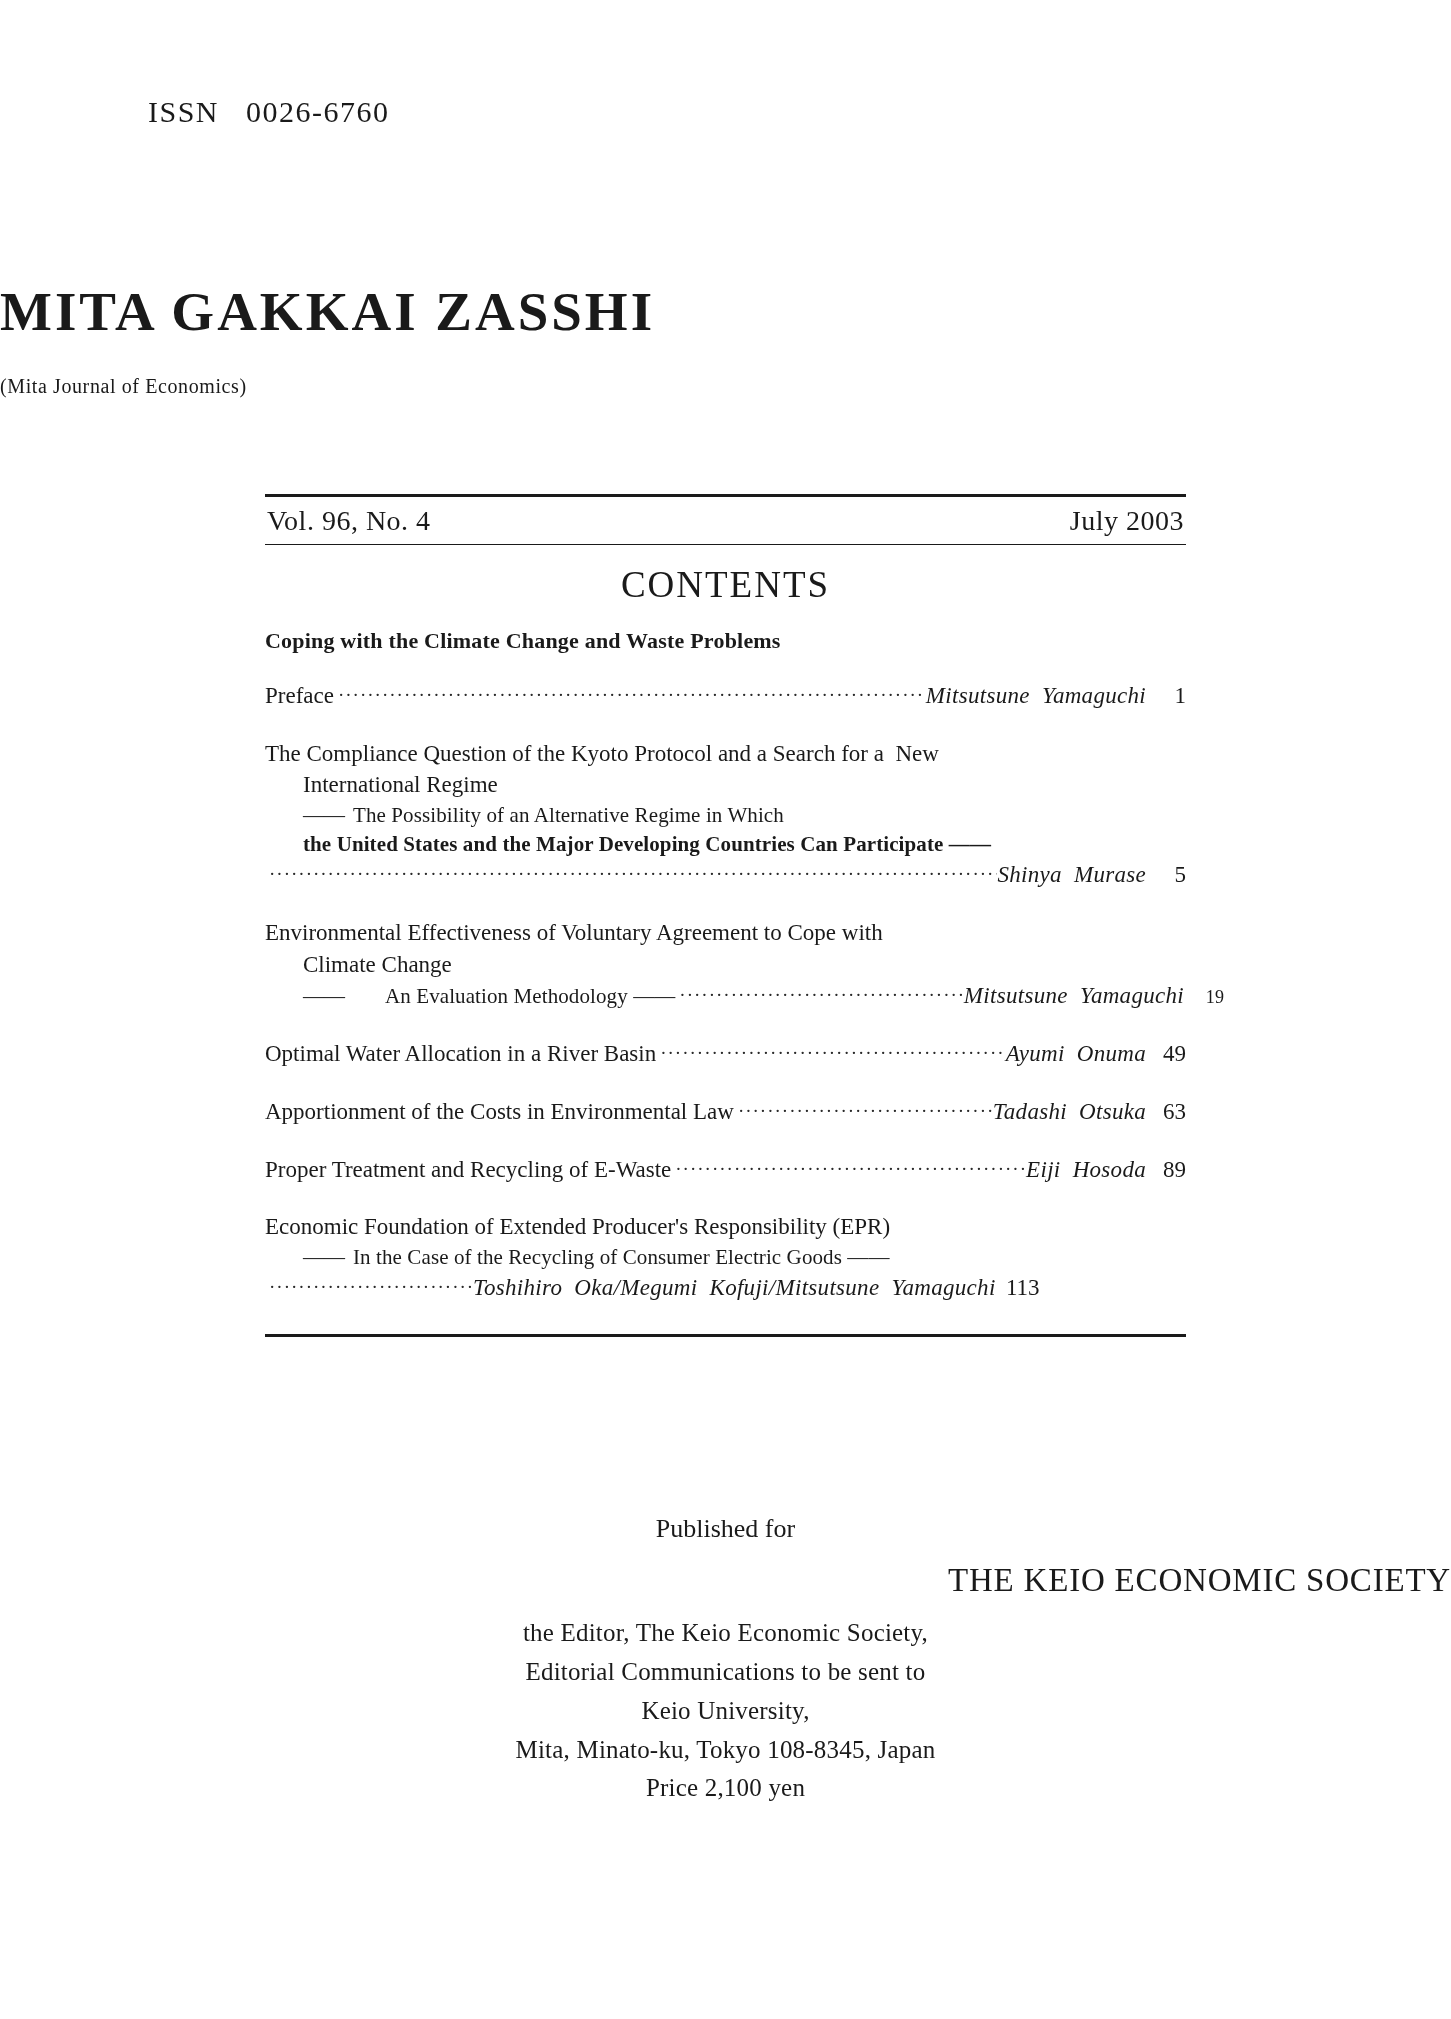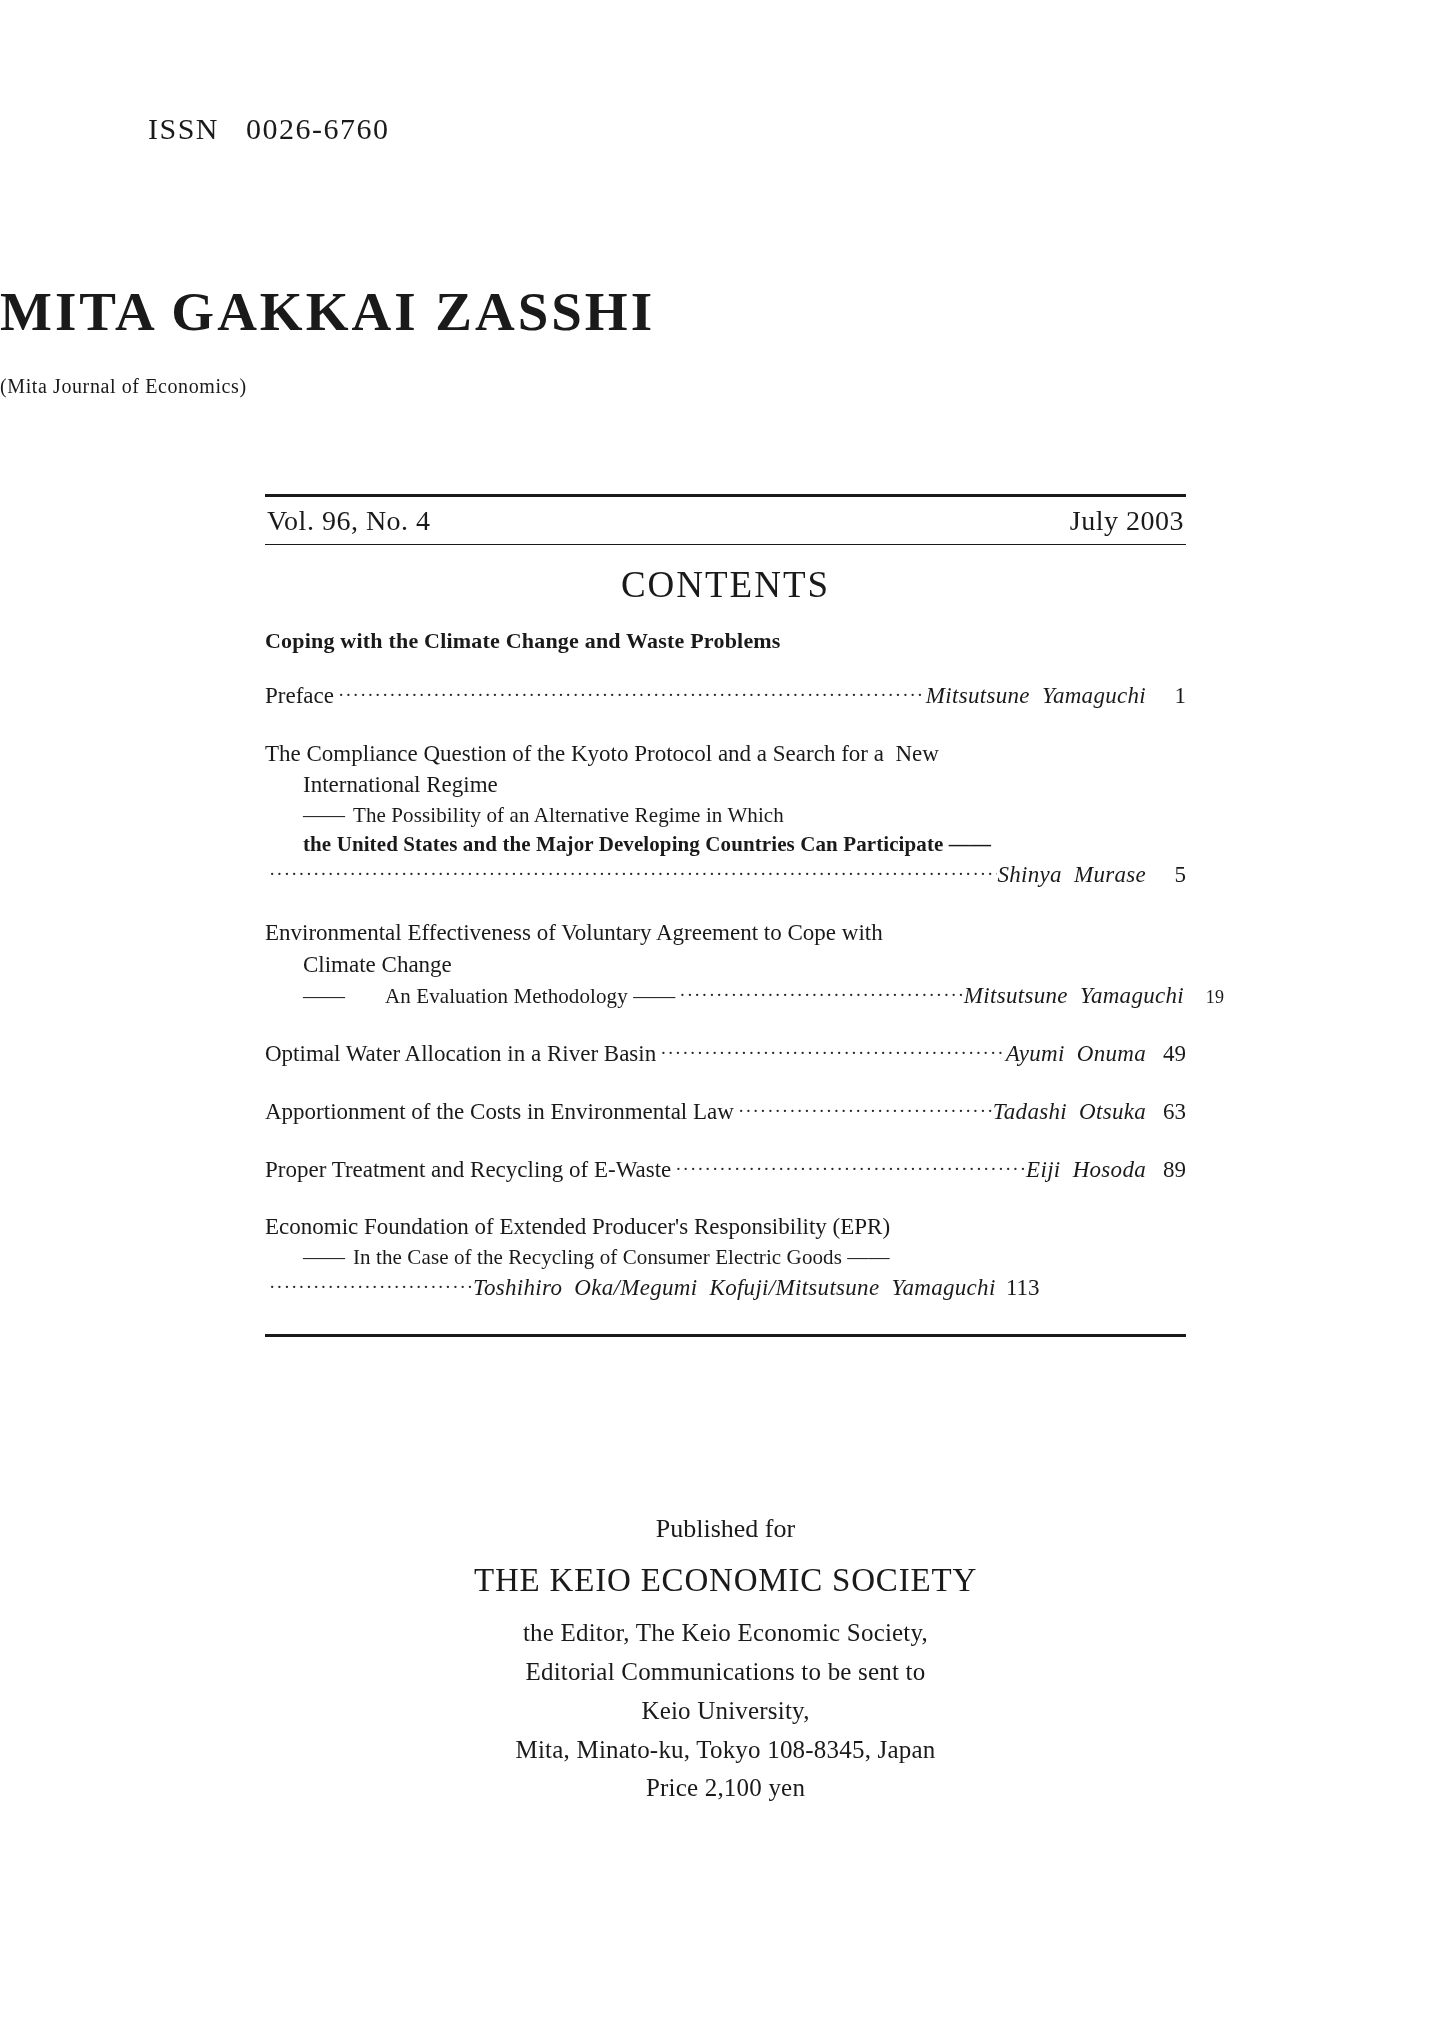--- a/index.html
+++ b/index.html
@@ -18,21 +18,21 @@
   .page {
     position: relative;
     width: 1451px;
     height: 2019px;
     box-sizing: border-box;
   }
 
   
   .issn {
     position: absolute;
-    top: 112px;
+    top: 95px;
     left: 148px;
     font-size: 30px;
     letter-spacing: 1.5px;
     white-space: pre;
   }
 
   
   .masthead {
     position: absolute;
     top: 282px;
@@ -154,20 +154,21 @@
     top: 1509px;
     text-align: center;
     font-size: 25px;
     line-height: 1.55;
   }
   .footer .published { font-size: 26px; }
   .footer .society {
     font-size: 33px;
     letter-spacing: 0.8px;
     margin: 6px 0 8px 0;
+    text-align: right;
   }
   .footer .addr { letter-spacing: 0.2px; }
 </style>
 </head>
 <body>
 
 <div class="page">
 
   <div class="issn">ISSN   0026-6760</div>
 

